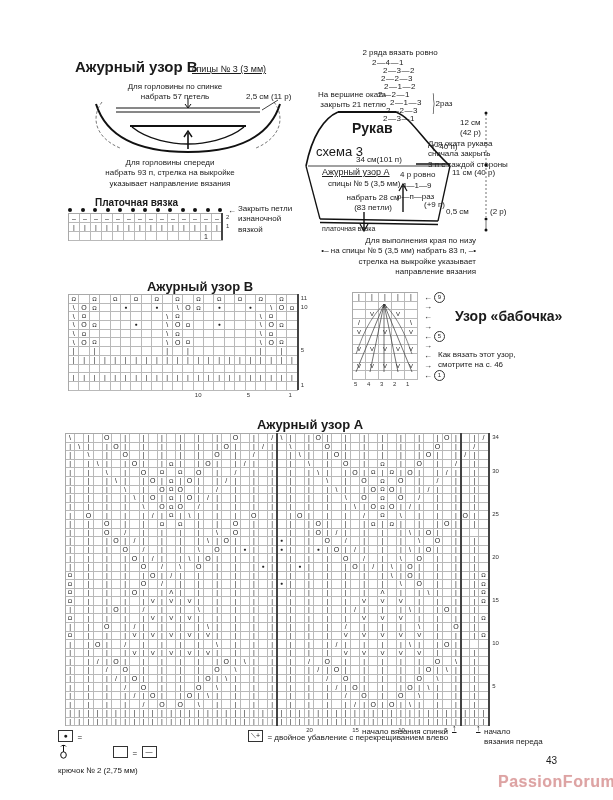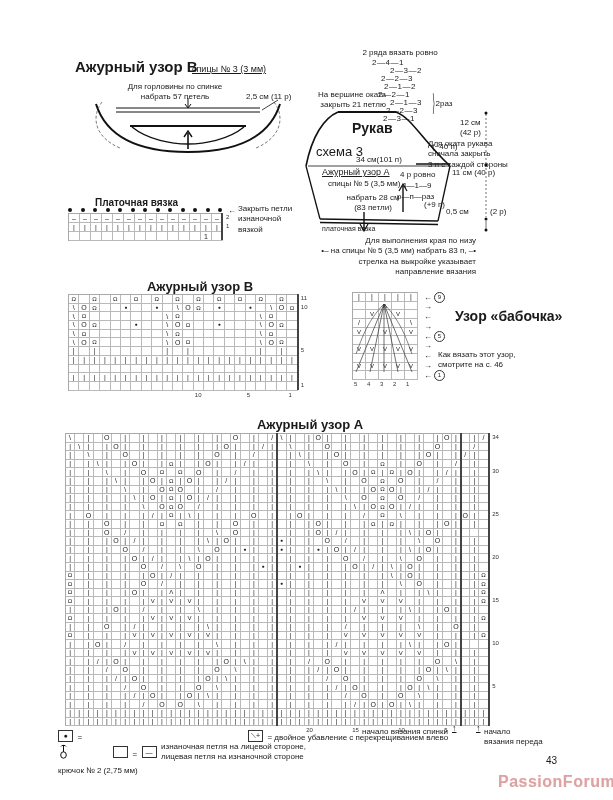--- a/index.html
+++ b/index.html
@@ -21,21 +21,21 @@
   .grid .cell{border-right:1px solid #b9b9b9;border-bottom:1px solid #b9b9b9;
       display:flex;align-items:center;justify-content:center;
       font-size:7px;line-height:1;color:#222;box-sizing:border-box;overflow:hidden;}
   .cell.s5{font-size:5px;} .cell.s6{font-size:6px;}
   .vline{position:absolute;width:2px;background:#444;}
   .lbl{position:absolute;font-size:6px;color:#333;}
   .dotsrow{display:flex;justify-content:space-between;margin-bottom:1px;}
   .dotsrow i{width:4px;height:4px;border-radius:50%;background:#111;display:block;}
   .ladder div{font-size:8px;line-height:1.0;letter-spacing:0.5px;}
   .ladder div:nth-child(1){margin-left:0}
-  .ladder div:nth-child(2){margin-left:18px}
+  .ladder div:nth-child(2){margin-left:11px}
   .ladder div:nth-child(3){margin-left:9px}
   .ladder div:nth-child(4){margin-left:12px}
   .ladder div:nth-child(5){margin-left:6px}
   .ladder div:nth-child(6){margin-left:18px}
   .ladder div:nth-child(7){margin-left:14px}
   .ladder div:nth-child(8){margin-left:11px}
   .brace{display:inline-block;transform:scaleY(2.6) scaleX(0.8);font-size:9px;}
   .arrcol{display:flex;flex-direction:column;justify-content:space-between;height:86px;}
   .arrcol .arow{display:flex;align-items:center;height:8px;font-size:8px;color:#222;}
   .circ{display:inline-flex;align-items:center;justify-content:center;width:9px;height:9px;
@@ -65,20 +65,23 @@
     <path d="M50,31 C66,44 90,48 106,48 C122,48 146,44 162,31" fill="none" stroke="#111" stroke-width="1.4"></path>
     <path d="M106,53 L106,37" stroke="#111" stroke-width="1.6"></path>
     <path d="M102,41 L106,35 L110,41" fill="none" stroke="#111" stroke-width="1.4"></path>
     <path d="M106,2 L106,11" stroke="#111" stroke-width="1"></path>
     <path d="M103,8 L106,12 L109,8" fill="none" stroke="#111" stroke-width="1"></path>
     <path d="M20,6 C8,22 14,42 38,52" fill="none" stroke="#555" stroke-width="0.8" stroke-dasharray="3,2"></path>
     <path d="M192,6 C204,22 198,42 174,52" fill="none" stroke="#555" stroke-width="0.8" stroke-dasharray="3,2"></path>
     <path d="M180,14 L196,4" stroke="#111" stroke-width="0.8"></path>
   </svg>
 
+  <div class="abs t8 ml ctr" style="left:70px;top:158px;width:200px;">Для горловины спереди
+набрать 93 п, стрелка на выкройке
+указывает направление вязания</div>
 
   <div class="abs b t10" style="left:95px;top:196px;">Платочная вязка</div>
   <div class="abs" style="left:68px;top:208px;width:154px;">
     <div class="dotsrow" id="garter-dots">
         <i></i>
         <i></i>
         <i></i>
         <i></i>
         <i></i>
         <i></i>
@@ -2179,20 +2182,18 @@
     <span class="t8">=  двойное убавление с перекрещиванием влево</span>
   </div>
   <div class="abs" style="left:113px;top:742px;">
     <span class="legbox">
         <span></span>
       </span>
     <span class="t8">=</span>
     <span class="legbox">
         <span>—</span>
       </span>
-    <span class="t8 ml" style="display:inline-block;vertical-align:middle;">изнаночная петля на лицевой стороне,
-лицевая петля на изнаночной стороне</span>
   </div>
 
   <div class="abs t10" style="left:546px;top:754px;">43</div>
   <div class="abs wm" style="left:498px;top:773px;">PassionForum.ru</div>
 
 </div>
 
 </body></html>

